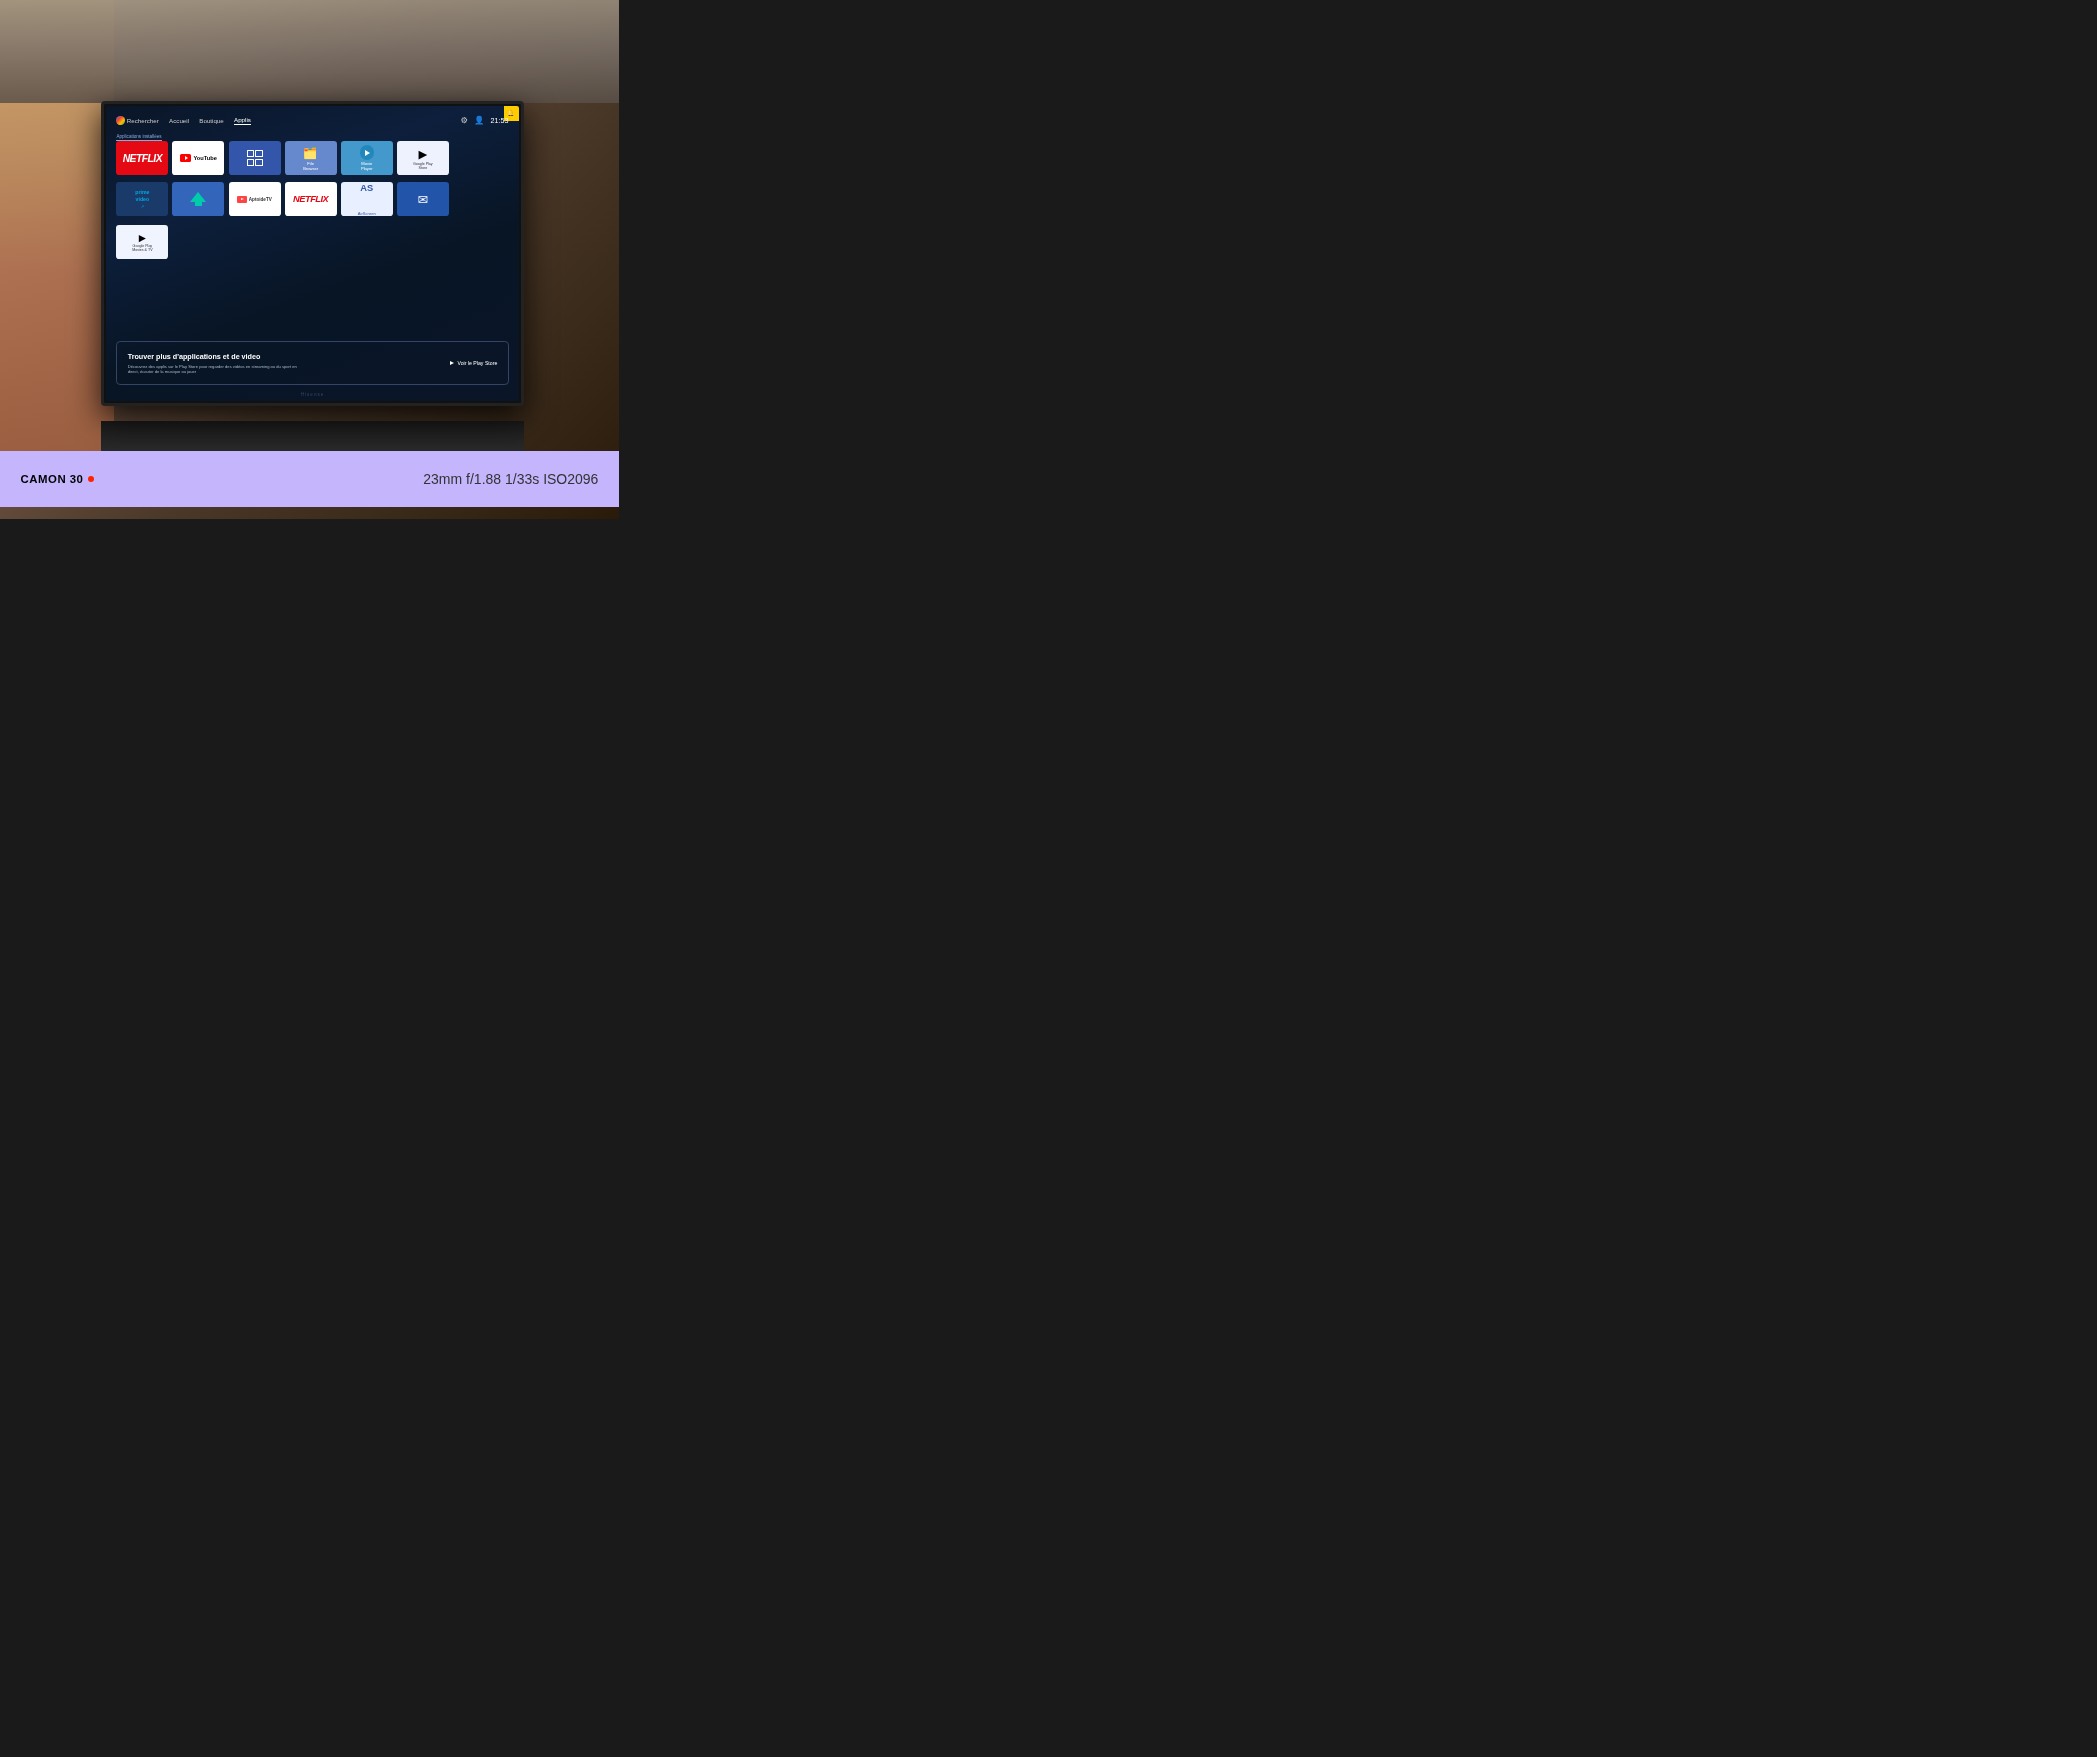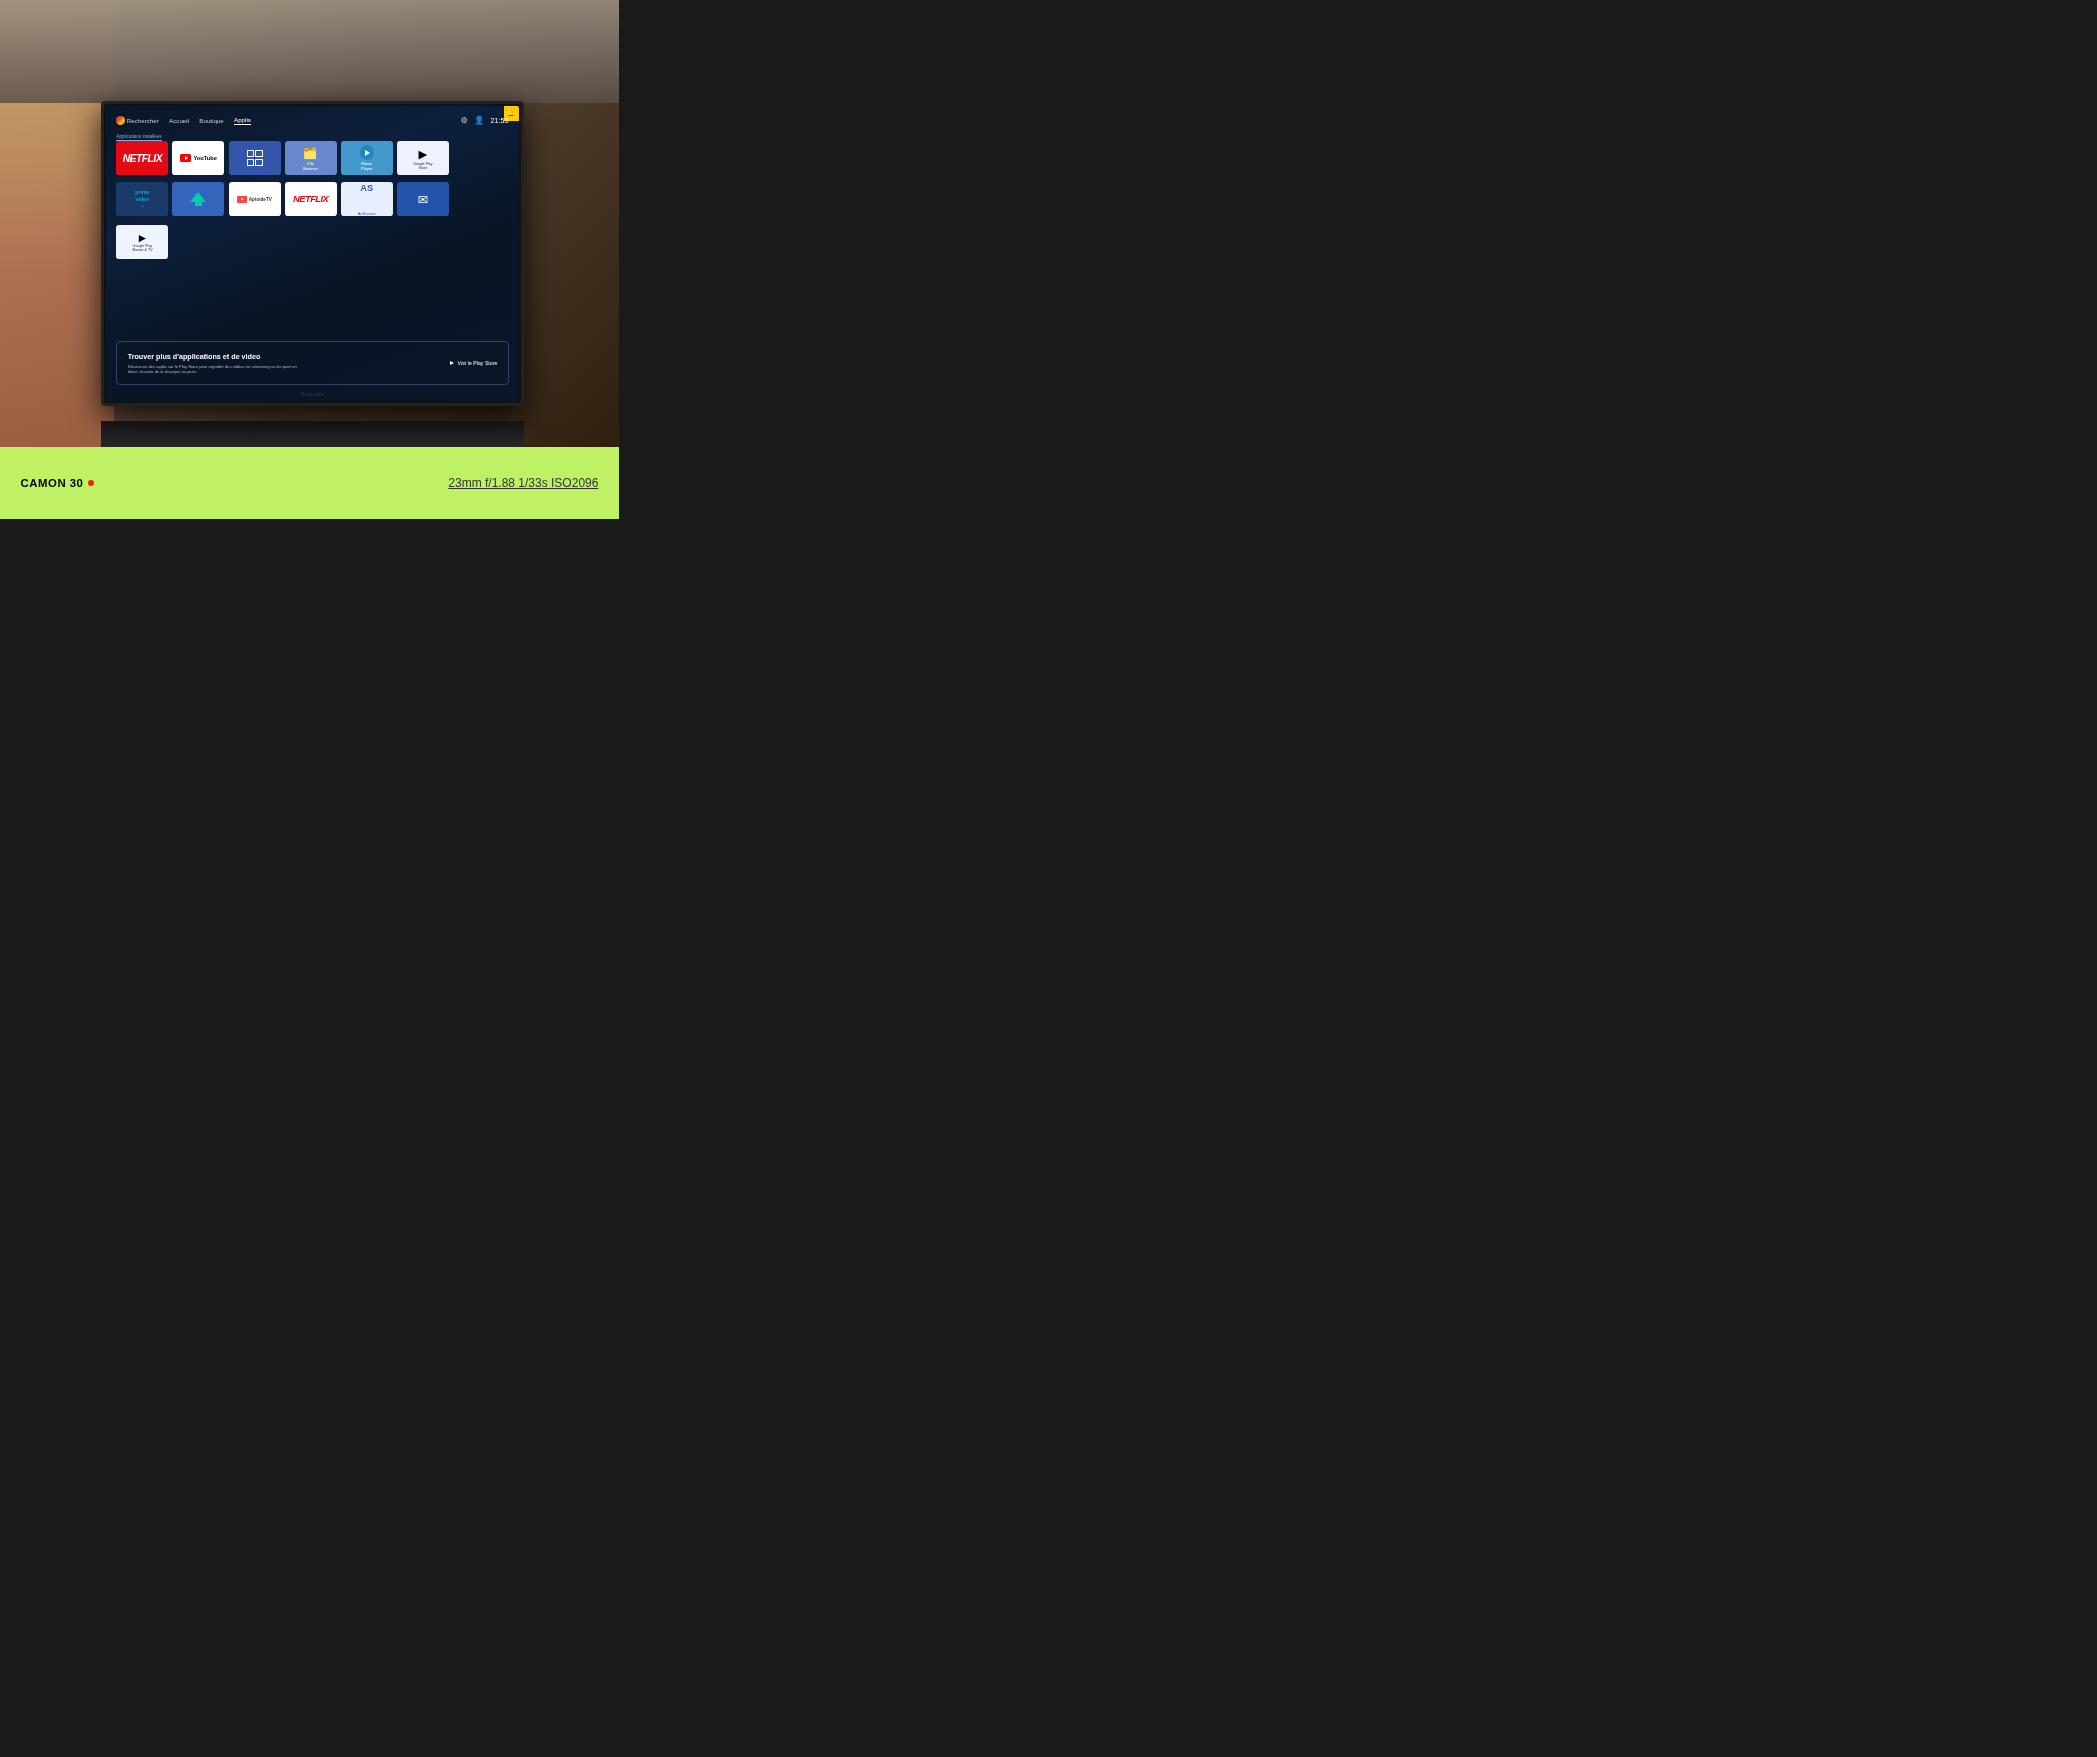--- a/index.html
+++ b/index.html
@@ -456,25 +456,25 @@
       left: 50%;
       transform: translateX(-50%);
       color: #334466;
       font-size: 4.6px;
       letter-spacing: 1px;
     }
 
     
     .camera-bar {
       position: absolute;
-      bottom: 0;
+      bottom: 12px;
       left: 0;
       right: 0;
-      height: 72px;
-      background: #bef264;
+      height: 56px;
+      background: #c4b5fd;
       display: flex;
       align-items: center;
       justify-content: space-between;
       padding: 0 20.6px;
     }
 
     .camera-brand {
       display: flex;
       align-items: center;
       gap: 4.1px;
@@ -488,23 +488,22 @@
     }
 
     .camera-dot {
       width: 6.2px;
       height: 6.2px;
       background: #ff2200;
       border-radius: 50%;
     }
 
     .camera-specs {
-      font-size: 12px;
+      font-size: 14px;
       color: #333;
-      text-decoration: underline;
     }
 
     
     .yellow-corner {
       position: absolute;
       top: 0;
       right: 0;
       width: 14.5px;
       height: 14.5px;
       background: #ffcc00;

